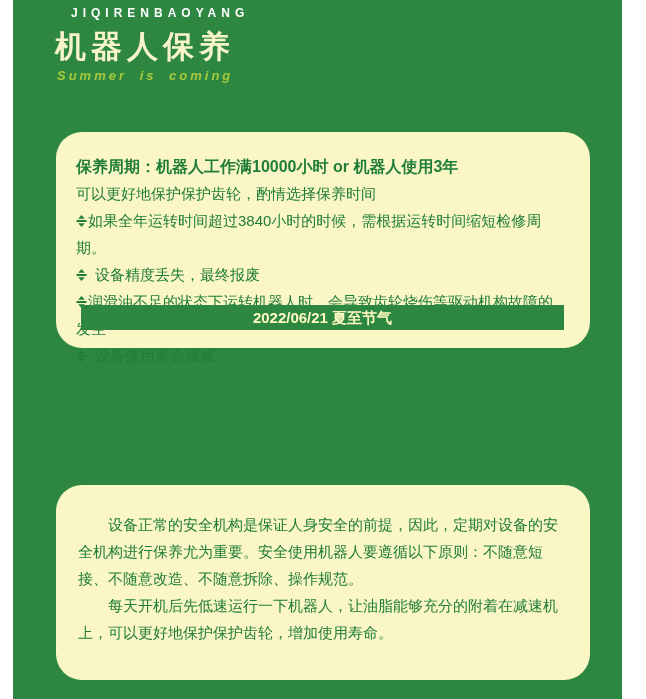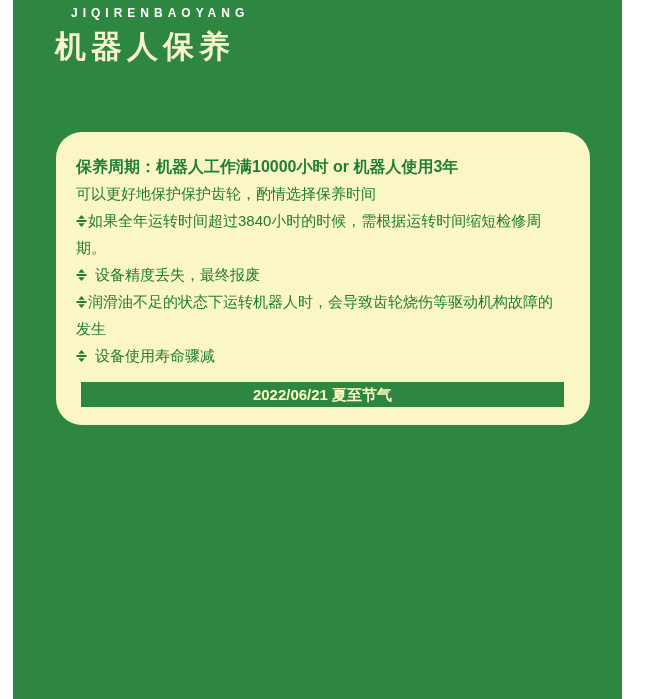--- a/index.html
+++ b/index.html
@@ -34,21 +34,21 @@
     color: #A5C93C; font-size: 13px; font-weight: bold; font-style: italic;
     letter-spacing: 3px; word-spacing: 6px;
   }
   
   .card {
     position: absolute; left: 43px; width: 534px;
     background: #FAF6C5; border-radius: 26px;
     box-sizing: border-box;
     color: #1F7D37; font-size: 15px; line-height: 27px;
   }
-  .card-1 { top: 132px; height: 293px; padding: 21px 24px 16px 20px; }
+  .card-1 { top: 132px; height: 216px; padding: 21px 24px 16px 20px; }
   .card-2 { top: 485px; height: 195px; padding: 26px 24px 16px 22px; }
   .card p { margin: 0; }
   .bold-line { font-weight: bold; font-size: 16px; }
   .bullet-icon {
     display: inline-block; width: 11px; height: 12px;
     vertical-align: -1px;
   }
   .bullet-line.spaced .bullet-icon { margin-right: 8px; }
   .bullet-line .bullet-icon { margin-right: 1px; }
   
@@ -62,20 +62,21 @@
   .card-2 p { text-indent: 2em; }
 </style>
 </head>
 <body>
 
 <div class="page">
   <div class="canvas">
 
     <div class="eyebrow">JIQIRENBAOYANG</div>
     <h1 class="main-title">机器人保养</h1>
+    <div class="subtitle">Summer is coming</div>
 
     <section class="card card-1">
       <p class="bold-line">保养周期：机器人工作满10000小时 or 机器人使用3年</p>
 
       <p>
         <span>可以更好地保护保护齿轮，酌情选择保养时间</span>
       </p>
 
       <p class="bullet-line">
         <span class="bullet-icon"><svg width="11" height="12" viewBox="0 0 11 12">
@@ -106,15 +107,19 @@
         <span class="bullet-icon"><svg width="11" height="12" viewBox="0 0 11 12">
               <polygon points="5.5,0 2.2,3.8 8.8,3.8" fill="#1F7D37"></polygon>
               <rect x="0.5" y="5" width="10" height="2" fill="#1F7D37"></rect>
               <polygon points="2.2,8.2 8.8,8.2 5.5,12" fill="#1F7D37"></polygon>
             </svg></span><span>设备使用寿命骤减</span>
       </p>
 
       <div class="banner">2022/06/21 夏至节气</div>
     </section>
 
+    <section class="card card-2">
+      <p>设备正常的安全机构是保证人身安全的前提，因此，定期对设备的安全机构进行保养尤为重要。安全使用机器人要遵循以下原则：不随意短接、不随意改造、不随意拆除、操作规范。</p>
+      <p>每天开机后先低速运行一下机器人，让油脂能够充分的附着在减速机上，可以更好地保护保护齿轮，增加使用寿命。</p>
+    </section>
 
   </div>
 </div>
 
 </body></html>

